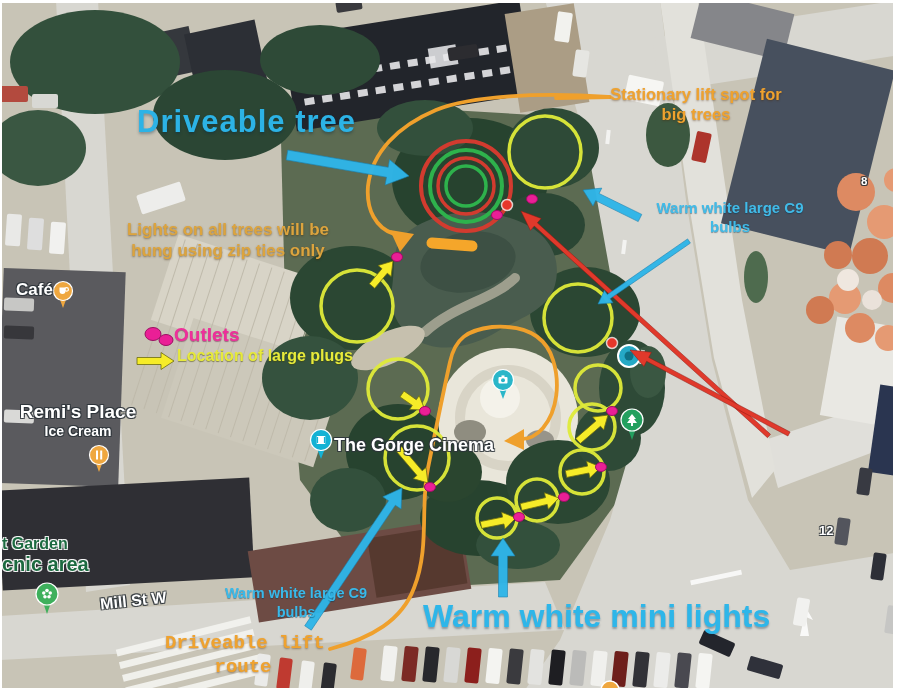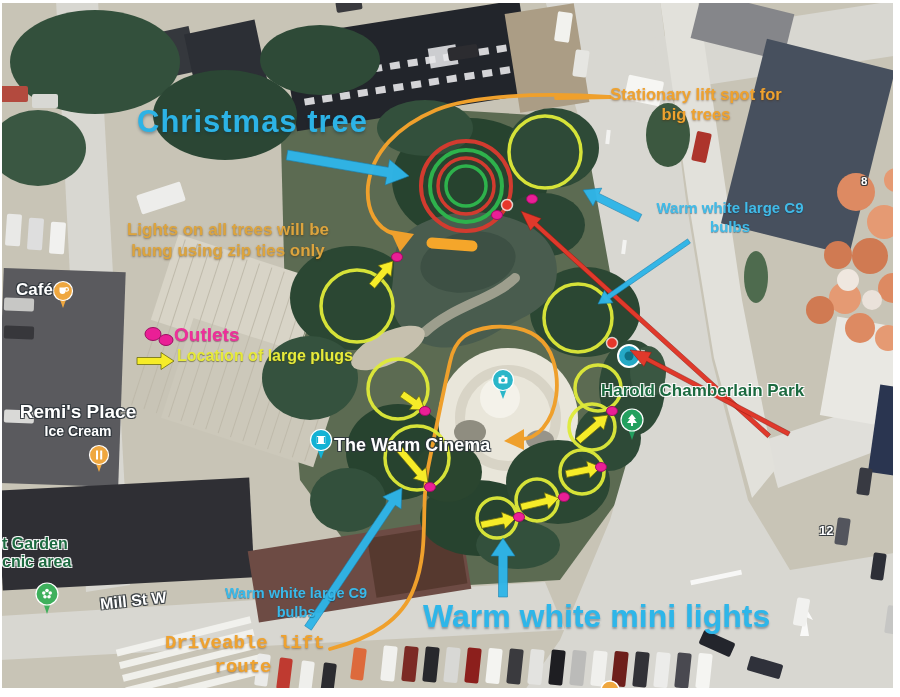--- a/index.html
+++ b/index.html
@@ -351,29 +351,28 @@
         <circle cx="507" cy="205" r="5.5" fill="#e6372b" stroke="rgba(255,255,255,.75)" stroke-width="1.5"></circle>
         <circle cx="612" cy="343" r="5.5" fill="#e6372b" stroke="rgba(255,255,255,.75)" stroke-width="1.5"></circle>
       </g>
   </svg>
 
   <div class="lab poi" style="left:16px;top:280px;font-size:17px;">Café</div>
   <div class="lab ctr" style="left:14px;top:401px;width:128px;">
     <div class="poi" style="font-size:19px;">Remi's Place</div>
     <div class="poi" style="font-size:14px;">Ice Cream</div>
   </div>
-  <div class="lab poi" style="left:334px;top:435px;font-size:18px;">The Warm Cinema</div>
-  <div class="lab park" style="left:601px;top:381px;font-size:17px;">Harold Chamberlain Park</div>
+  <div class="lab poi" style="left:334px;top:435px;font-size:18px;">The Gorge Cinema</div>
   <div class="lab park" style="left:2px;top:535px;font-size:16px;">t Garden</div>
-  <div class="lab park" style="left:2px;top:553px;font-size:16px;">cnic area</div>
+  <div class="lab park" style="left:2px;top:553px;font-size:20px;">cnic area</div>
   <div class="lab poi" style="left:100px;top:592px;font-size:16px;transform:rotate(-6deg);">Mill St W</div>
   <div class="lab poi" style="left:861px;top:175px;font-size:11.5px;">8</div>
   <div class="lab poi" style="left:819px;top:523px;font-size:13px;">12</div>
 
-  <div class="lab ann" style="left:137px;top:104px;font-size:31px;color:#2cb3e6;letter-spacing:1px;text-shadow:0 2px 3px rgba(0,40,70,.35);">Christmas tree</div>
+  <div class="lab ann" style="left:137px;top:104px;font-size:31px;color:#2cb3e6;letter-spacing:1px;text-shadow:0 2px 3px rgba(0,40,70,.35);">Driveable tree</div>
   <div class="lab ann ctr" style="left:588px;top:84px;width:216px;font-size:16.5px;line-height:20px;color:#efa22e;text-shadow:0 1px 2px rgba(80,40,0,.45);">
     <div>Stationary lift spot for</div>
     <div>big trees</div>
   </div>
   <div class="lab ann ctr" style="left:103px;top:219px;width:250px;font-size:17px;line-height:21px;color:#dca43e;text-shadow:0 1px 2px rgba(70,40,0,.5);">
     <div>Lights on all trees will be</div>
     <div>hung using zip ties only</div>
   </div>
   <div class="lab ann" style="left:174px;top:324px;font-size:19px;color:#ee2f9a;text-shadow:0 1px 1px rgba(90,0,50,.45);">Outlets</div>
   <div class="lab ann" style="left:177px;top:347px;font-size:16px;color:#e7ea3b;text-shadow:0 1px 1px rgba(70,70,0,.55);">Location of large plugs</div>

